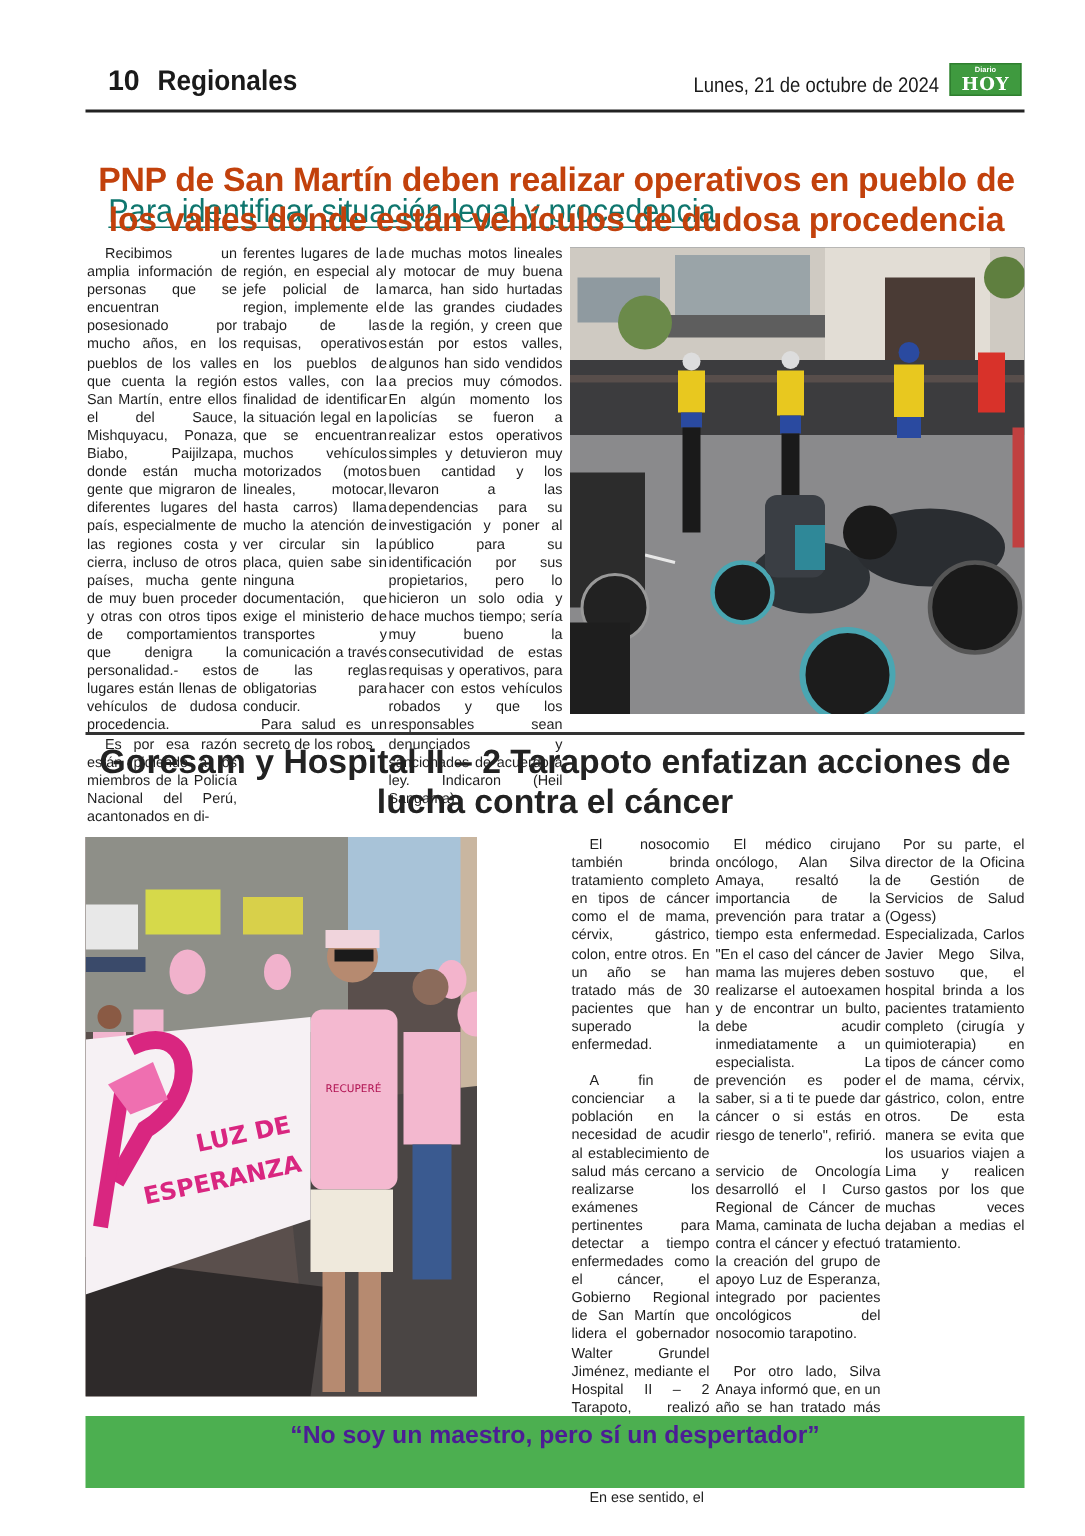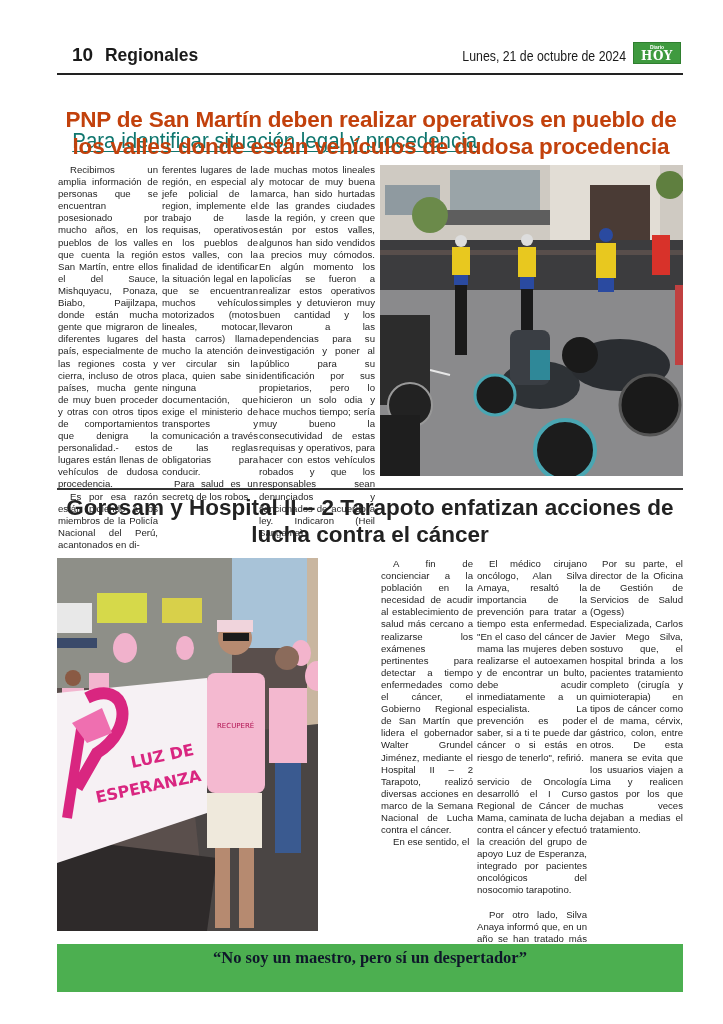--- a/index.html
+++ b/index.html
@@ -32,21 +32,21 @@
 
   .photo2 { position: absolute; left: 57px; top: 558px; width: 261px; height: 373px; overflow: hidden; background: #6a5d58; }
 
   .d1 { left: 381px; top: 558px; width: 92px; }
   .d2 { left: 477px; top: 558px; width: 110px; }
   .d3 { left: 590px; top: 558px; width: 93px; }
   .col.body2 p { margin-bottom: 12px; }
   .col.body2 p.tight { margin-bottom: 0; }
 
   .quote-box { position: absolute; left: 57px; top: 944px; width: 626px; height: 48px; background: #4caf50; }
-  .quote { position: absolute; left: 0; top: 4px; width: 100%; text-align: center; font-family: Liberation Serif, serif; font-weight: bold; font-size: 16.5px; color: #0f172a; }
+  .quote { position: absolute; left: 0; top: 4px; width: 100%; text-align: center; font-family: Liberation Sans, sans-serif; font-weight: bold; font-size: 16.5px; color: #4c1d95; }
 </style>
 </head>
 <body>
 
 <div class="header">
   <span class="page-num">10</span>
   <span class="section-name">Regionales</span>
   <span class="date">Lunes, 21 de octubre de 2024</span>
   <div class="logo">
     <span class="small">Diario</span>
@@ -169,20 +169,21 @@
     <polygon points="0,135 150,120 150,255 0,305" fill="#f6f1f4"></polygon>
     <path d="M30,140 C70,120 80,170 40,195 L20,230" stroke="#d92680" stroke-width="12" fill="none"></path>
     <path d="M25,165 L10,260" stroke="#d92680" stroke-width="10" fill="none"></path>
     <polygon points="15,165 45,150 55,175 30,185" fill="#ef6fb0"></polygon>
     <text x="75" y="210" font-size="16" font-weight="bold" fill="#d92680" font-family="DejaVu Sans, sans-serif" transform="rotate(-12 75 210)">LUZ DE</text>
     <text x="40" y="245" font-size="16" font-weight="bold" fill="#d92680" font-family="DejaVu Sans, sans-serif" transform="rotate(-12 40 245)">ESPERANZA</text>
   </svg>
 </div>
 
 <div class="col body2 d1">
+  <p>El nosocomio también brinda tratamiento completo en tipos de cáncer como el de mama, cérvix, gástrico, colon, entre otros. En un año se han tratado más de 30 pacientes que han superado la enfermedad.</p>
   <p class="tight">A fin de concienciar a la población en la necesidad de acudir al establecimiento de salud más cercano a realizarse los exámenes pertinentes para detectar a tiempo enfermedades como el cáncer, el Gobierno Regional de San Martín que lidera el gobernador Walter Grundel Jiménez, mediante el Hospital II – 2 Tarapoto, realizó diversas acciones en marco de la Semana Nacional de Lucha contra el cáncer.</p>
   <p class="tight">En ese sentido, el</p>
 </div>
 <div class="col body2 d2">
   <p>El médico cirujano oncólogo, Alan Silva Amaya, resaltó la importancia de la prevención para tratar a tiempo esta enfermedad. "En el caso del cáncer de mama las mujeres deben realizarse el autoexamen y de encontrar un bulto, debe acudir inmediatamente a un especialista. La prevención es poder saber, si a ti te puede dar cáncer o si estás en riesgo de tenerlo", refirió.</p>
   <p style="text-indent:0">servicio de Oncología desarrolló el I Curso Regional de Cáncer de Mama, caminata de lucha contra el cáncer y efectuó la creación del grupo de apoyo Luz de Esperanza, integrado por pacientes oncológicos del nosocomio tarapotino.</p>
   <p class="tight">Por otro lado, Silva Anaya informó que, en un año se han tratado más de 30 pacientes que han superado la enfermedad. Algu-</p>
 </div>
 <div class="col body2 d3">
   <p class="tight">Por su parte, el director de la Oficina de Gestión de Servicios de Salud (Ogess) Especializada, Carlos Javier Mego Silva, sostuvo que, el hospital brinda a los pacientes tratamiento completo (cirugía y quimioterapia) en tipos de cáncer como el de mama, cérvix, gástrico, colon, entre otros. De esta manera se evita que los usuarios viajen a Lima y realicen gastos por los que muchas veces dejaban a medias el tratamiento.</p>

